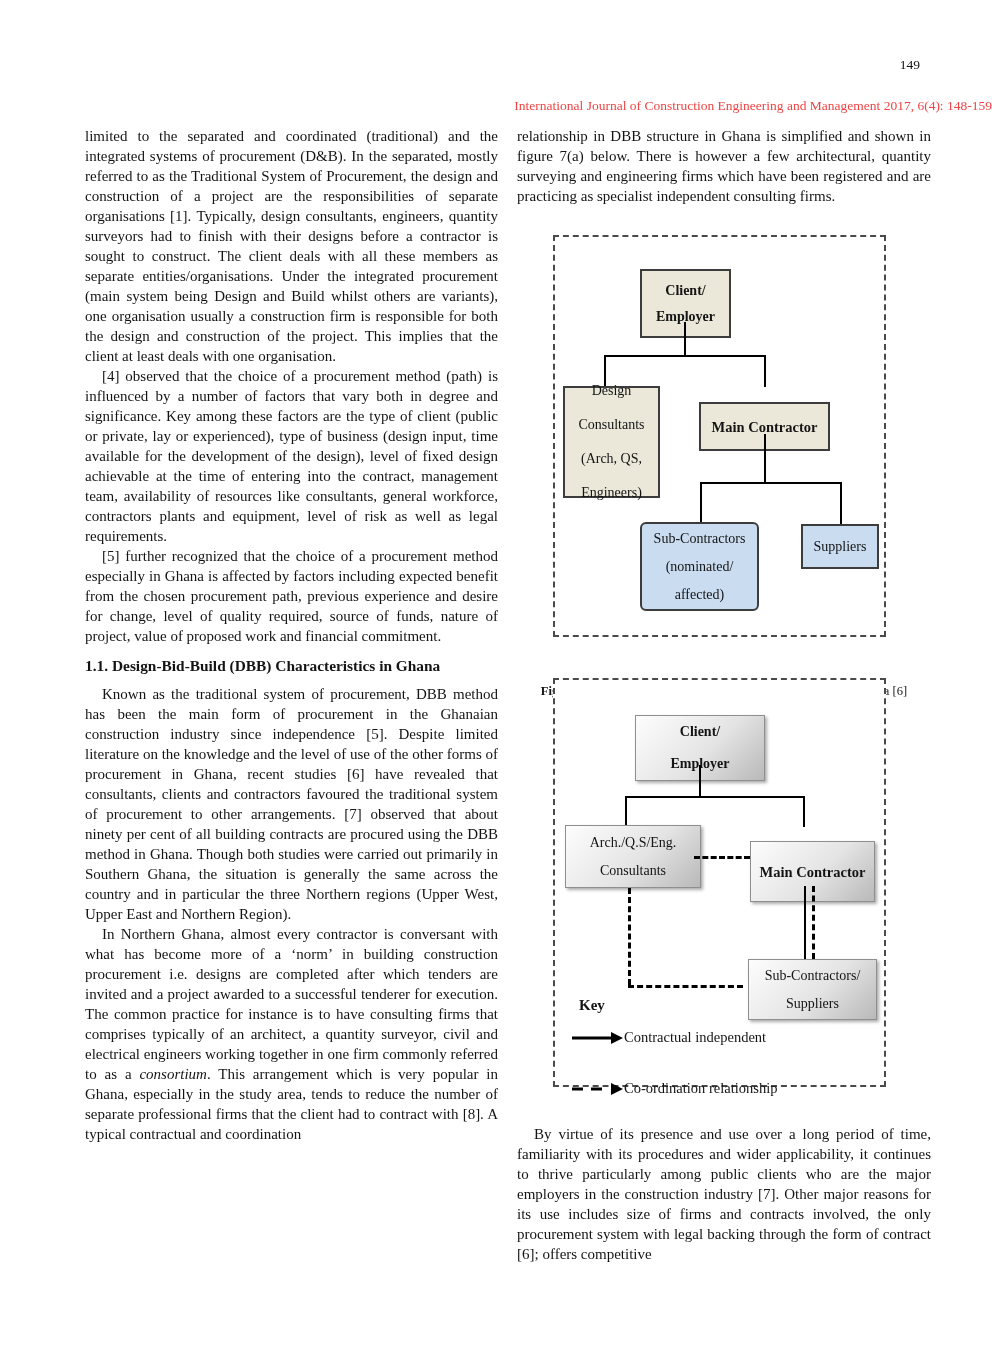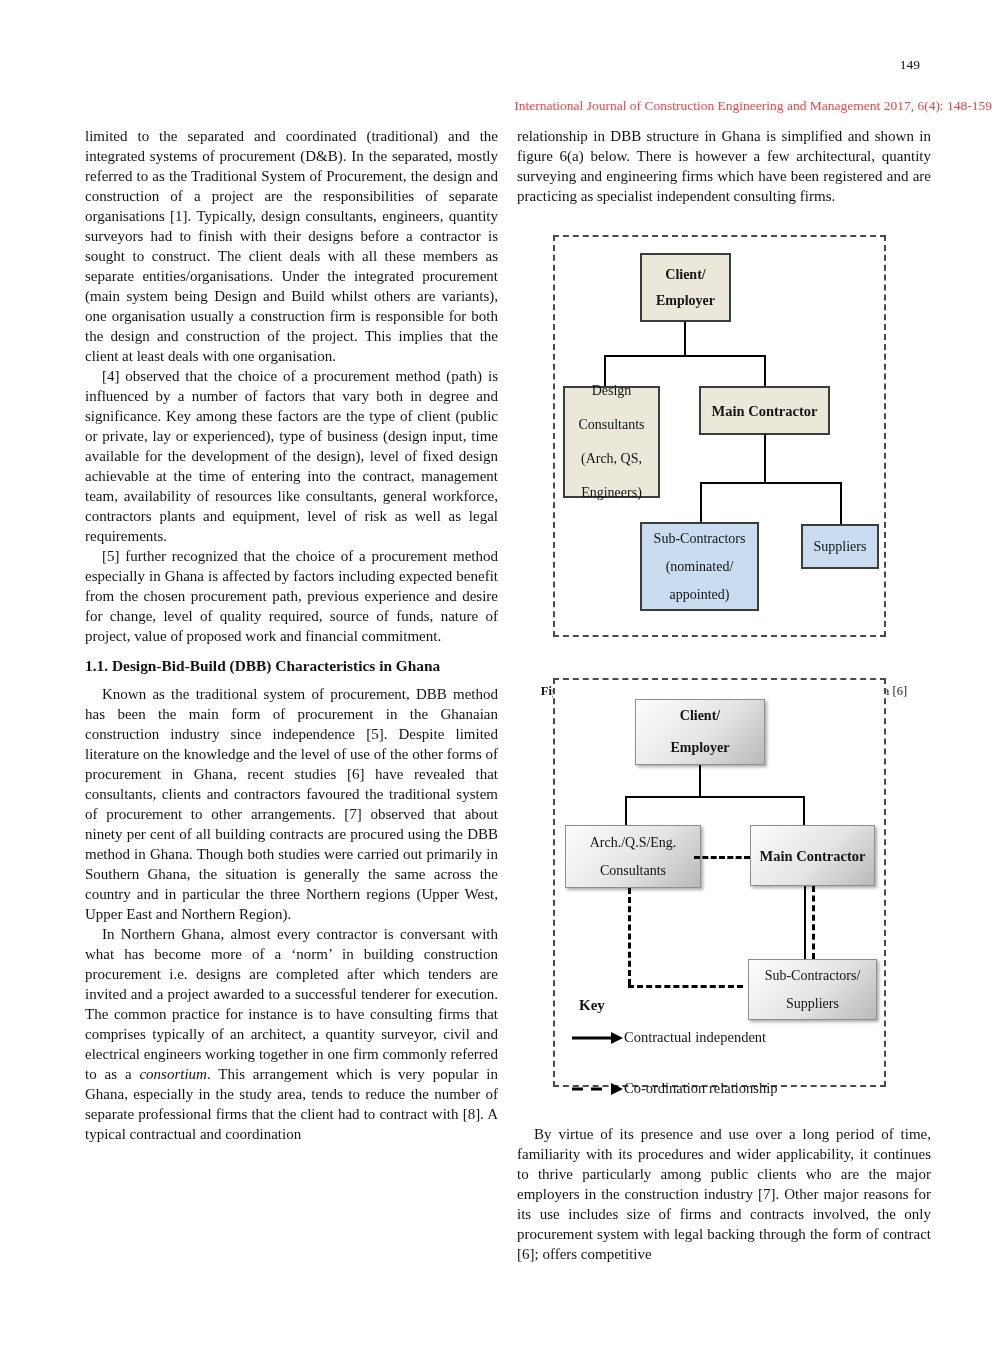--- a/index.html
+++ b/index.html
@@ -21,21 +21,21 @@
     position:absolute; box-sizing:border-box; display:flex; flex-direction:column;
     justify-content:center; align-items:center; text-align:center;
     font-size:14px; line-height:26px;
   }
   .bxa   { background:#ebe8da; border:2px solid #3c3c3c; }
   .bxblue{ background:#c9dcf0; border:2px solid #3c3c3c; }
   .bxg   {
     background:linear-gradient(135deg,#fdfdfd 0%,#e4e4e4 55%,#b9b9b9 100%);
     border:1px solid #8f8f8f; box-shadow:2px 2px 3px rgba(70,70,70,.45);
   }
-  .b { font-weight:bold; }
+  .b { font-weight:bold;margin-top:16px; }
   .vl { position:absolute; width:2px; background:#000; }
   .hl { position:absolute; height:2px; background:#000; }
   .vd { position:absolute; width:0; border-left:3px dashed #000; }
   .hd { position:absolute; height:0; border-top:3px dashed #000; }
   .cap { position:absolute; font-size:12.5px; text-align:center;margin-top:36px; }
   .cap .lbl { font-weight:bold; margin-right:7px; }
   .keytitle { position:absolute; font-size:15px; font-weight:bold;text-align:center; }
   .keyrow { position:absolute; display:flex; align-items:center; font-size:14.5px; }
   .keyrow svg { display:block; }
   .lh28 { line-height:28px; }
@@ -54,21 +54,21 @@
   <div class="col" style="left:85px; top:126px; width:413px;">
     <p class="body">limited to the separated and coordinated (traditional) and the integrated systems of procurement (D&amp;B). In the separated, mostly referred to as the Traditional System of Procurement, the design and construction of a project are the responsibilities of separate organisations [1]. Typically, design consultants, engineers, quantity surveyors had to finish with their designs before a contractor is sought to construct. The client deals with all these members as separate entities/organisations. Under the integrated procurement (main system being Design and Build whilst others are variants), one organisation usually a construction firm is responsible for both the design and construction of the project. This implies that the client at least deals with one organisation.</p>
     <p class="body indent">[4] observed that the choice of a procurement method (path) is influenced by a number of factors that vary both in degree and significance. Key among these factors are the type of client (public or private, lay or experienced), type of business (design input, time available for the development of the design), level of fixed design achievable at the time of entering into the contract, management team, availability of resources like consultants, general workforce, contractors plants and equipment, level of risk as well as legal requirements.</p>
     <p class="body indent">[5] further recognized that the choice of a procurement method especially in Ghana is affected by factors including expected benefit from the chosen procurement path, previous experience and desire for change, level of quality required, source of funds, nature of project, value of proposed work and financial commitment.</p>
     <h3 class="section">1.1. Design-Bid-Build (DBB) Characteristics in Ghana</h3>
     <p class="body indent">Known as the traditional system of procurement, DBB method has been the main form of procurement in the Ghanaian construction industry since independence [5]. Despite limited literature on the knowledge and the level of use of the other forms of procurement in Ghana, recent studies [6] have revealed that consultants, clients and contractors favoured the traditional system of procurement to other arrangements. [7] observed that about ninety per cent of all building contracts are procured using the DBB method in Ghana. Though both studies were carried out primarily in Southern Ghana, the situation is generally the same across the country and in particular the three Northern regions (Upper West, Upper East and Northern Region).</p>
     <p class="body indent"><span>In Northern Ghana, almost every contractor is conversant with what has become more of a ‘norm’ in building construction procurement i.e. designs are completed after which tenders are invited and a project awarded to a successful tenderer for execution. The common practice for instance is to have consulting firms that comprises typically of an architect, a quantity surveyor, civil and electrical engineers working together in one firm commonly referred to as a </span><em class="cons">consortium</em><span>. This arrangement which is very popular in Ghana, especially in the study area, tends to reduce the number of separate professional firms that the client had to contract with [8]. A typical contractual and coordination</span></p>
   </div>
 
   <div class="col" style="left:517px; top:126px; width:414px;">
-    <p class="body">relationship in DBB structure in Ghana is simplified and shown in figure 6(a) below. There is however a few architectural, quantity surveying and engineering firms which have been registered and are practicing as specialist independent consulting firms.</p>
+    <p class="body">relationship in DBB structure in Ghana is simplified and shown in figure 7(a) below. There is however a few architectural, quantity surveying and engineering firms which have been registered and are practicing as specialist independent consulting firms.</p>
   </div>
 
   <div class="fig" style="left:553px; top:235px; width:333px; height:402px;">
     <div class="bx bxa b" style="left:85px; top:16px; width:91px; height:69px;">
       <div>Client/</div>
       <div>Employer</div>
     </div>
     <div class="vl" style="left:129px; top:85px;  height:35px;"></div>
     <div class="hl" style="left:49px;  top:118px; width:162px;"></div>
     <div class="vl" style="left:49px;  top:118px; height:32px;"></div>
@@ -80,24 +80,24 @@
       <div>(Arch, QS,</div>
       <div>Engineers)</div>
     </div>
     <div class="bx bxa b fs145" style="left:144px; top:149px; width:131px; height:49px;">Main Contractor</div>
 
     <div class="vl" style="left:209px; top:197px; height:50px;"></div>
     <div class="hl" style="left:145px; top:245px; width:142px;"></div>
     <div class="vl" style="left:145px; top:245px; height:41px;"></div>
     <div class="vl" style="left:285px; top:245px; height:43px;"></div>
 
-    <div class="bx bxblue lh28" style="left:85px; top:285px; width:119px; height:89px;">
+    <div class="bx bxblue lh28" style="left:85px; top:285px; width:119px; height:89px;border-radius:6px;">
       <div>Sub-Contractors</div>
       <div>(nominated/</div>
-      <div>appointed)</div>
+      <div>affected)</div>
     </div>
     <div class="bx bxblue" style="left:246px; top:287px; width:78px; height:45px;">Suppliers</div>
   </div>
 
   <div class="cap" style="left:517px; top:648px; width:414px;">
     <span class="lbl">Figure 1(a).</span><span>Typical Contractual Relations in DBB System in Ghana [6]</span>
   </div>
 
   <div class="fig" style="left:553px; top:678px; width:333px; height:409px;">
     <div class="bx bxg b lh32" style="left:80px; top:19px; width:130px; height:66px;">

